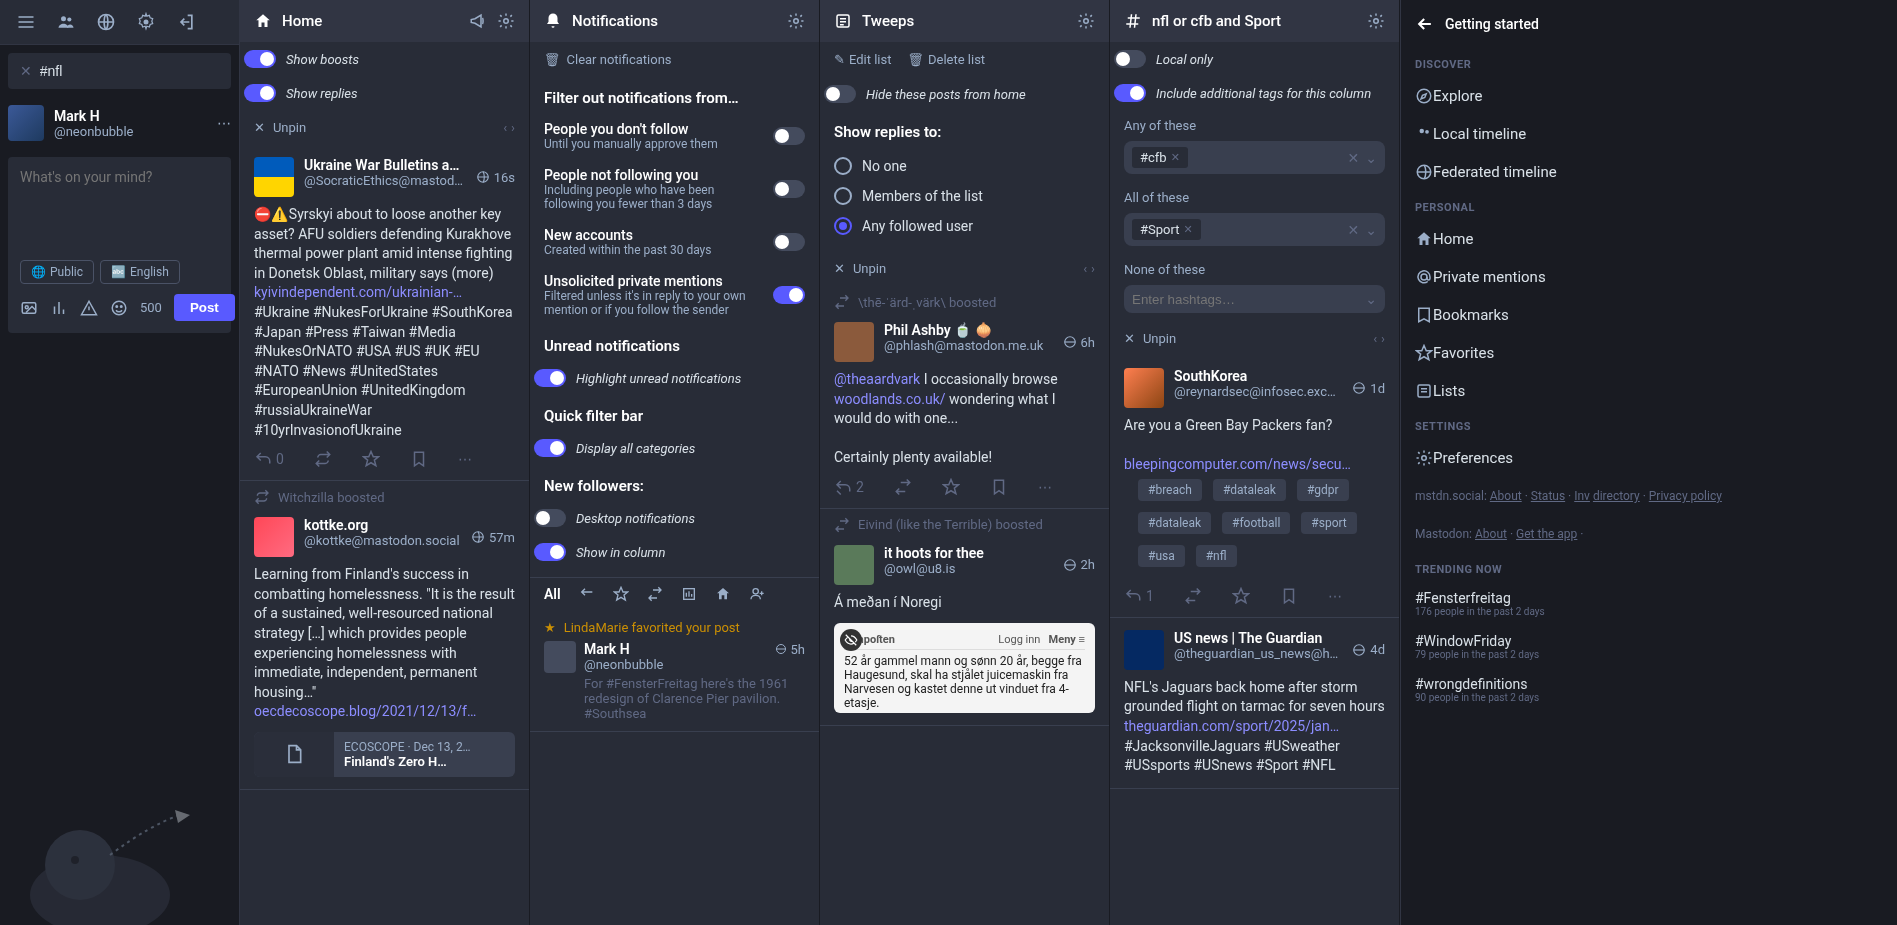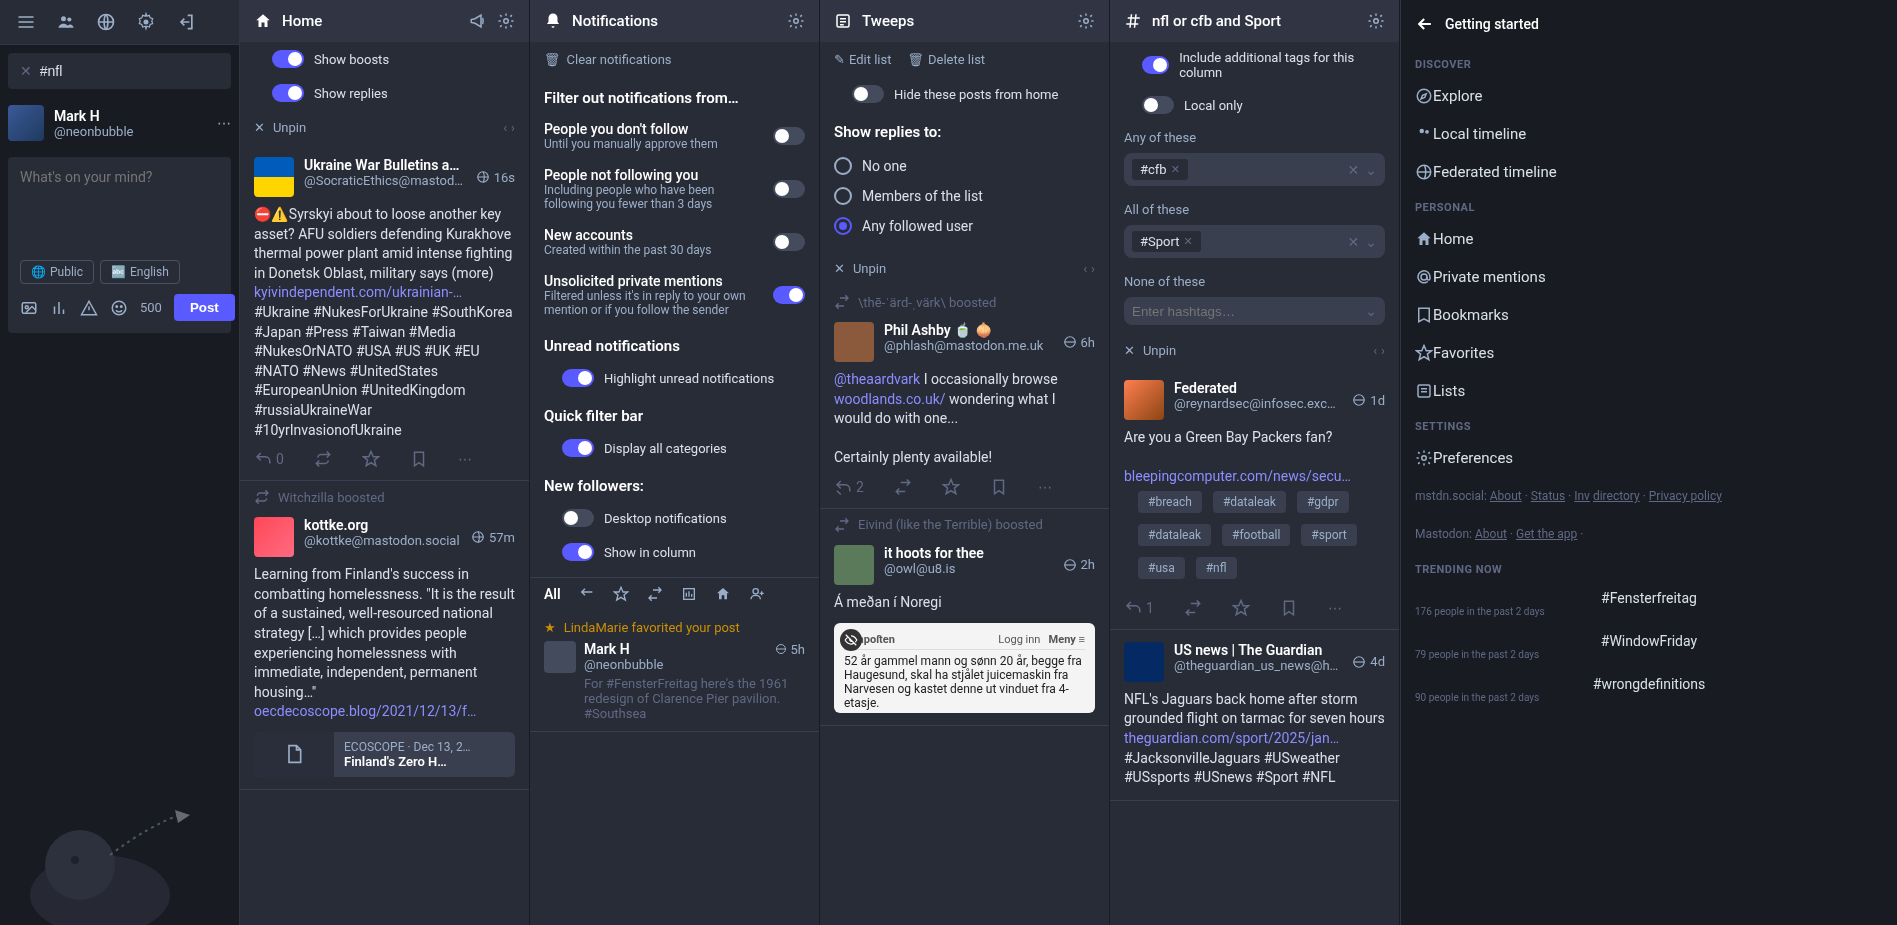--- a/index.html
+++ b/index.html
@@ -40,21 +40,21 @@
 
 .column { width: 290px; background: #282c37; border-right: 1px solid #191b22; display: flex; flex-direction: column; overflow: hidden; }
 .col-header { display: flex; align-items: center; padding: 12px 14px; background: #313543; gap: 10px; }
 .col-header .icon { color: #fff; }
 .col-header .title { color: #fff; font-weight: 500; flex: 1; font-size: 15px; }
 .col-header .settings { color: #9baec8; cursor: pointer; }
 .col-body { flex: 1; overflow-y: auto; }
 .col-body::-webkit-scrollbar { width: 8px; }
 .col-body::-webkit-scrollbar-thumb { background: #444b5d; border-radius: 4px; }
 
-.toggle-row { display: flex; align-items: center; gap: 10px; padding: 8px 32px; }
+.toggle-row { display: flex; align-items: center; gap: 10px; padding: 8px 4px; font-style: italic; }
 .toggle { width: 32px; height: 18px; background: #595aff; border-radius: 10px; position: relative; cursor: pointer; }
 .toggle.off { background: #444b5d; }
 .toggle .knob { width: 14px; height: 14px; background: #fff; border-radius: 50%; position: absolute; top: 2px; right: 2px; }
 .toggle.off .knob { left: 2px; right: auto; }
 .toggle-row .label { color: #d9e1e8; font-size: 13px; }
 .unpin { display: flex; align-items: center; gap: 8px; padding: 10px 14px; color: #9baec8; font-size: 13px; }
 .unpin .nav-arrows { margin-left: auto; display: flex; gap: 4px; }
 .nav-arrows .arrow { color: #606984; cursor: pointer; }
 
 
@@ -112,21 +112,21 @@
 
 
 .right-sidebar { flex: 1; background: #191b22; border-left: 1px solid #313543; overflow-y: auto; }
 .right-header { display: flex; align-items: center; gap: 10px; padding: 14px; color: #fff; font-weight: 500; }
 .right-section-label { padding: 10px 14px 6px; color: #606984; font-size: 11px; font-weight: 700; letter-spacing: 0.5px; }
 .right-link { display: flex; align-items: center; padding: 10px 14px; color: #d9e1e8; font-size: 15px; cursor: pointer; }
 .right-link .icon { color: #9baec8; width: 18px; }
 .footer-text { padding: 10px 14px; color: #606984; font-size: 12px; line-height: 1.5; }
 .footer-text a { color: #606984; text-decoration: underline; }
 .trend-item { padding: 8px 14px; }
-.trend-item .trend-tag { color: #d9e1e8; font-size: 14px; text-align: center; }
+.trend-item .trend-tag { color: #d9e1e8; font-size: 14px; }
 .trend-item .trend-sub { color: #606984; font-size: 10px; }
 .embed-preview { margin-top: 10px; background: #f4f4f4; color: #222; border-radius: 6px; padding: 10px; font-size: 12px; height: 90px; overflow: hidden; position: relative; }
 .embed-bar { display:flex; justify-content: space-between; font-size:11px; color:#555; margin-bottom:4px; border-bottom:1px solid #ddd; padding-bottom:3px;}
 .card-box { margin-top: 10px; background: #393f4f; border-radius: 6px; overflow: hidden; display: flex; }
 .card-thumb { width: 80px; background: #2a2e3a; display:flex; align-items:center; justify-content:center; color:#9baec8; }
 .card-info { padding: 8px 10px; font-size: 12px; color: #9baec8; flex:1; min-width:0;}
 .card-info .ct { color: #fff; font-weight: 600; font-size: 13px; white-space:nowrap; overflow:hidden; text-overflow:ellipsis;}
 svg { display: block; }
 </style>
 </head>
@@ -631,30 +631,30 @@
     <span class="title">nfl or cfb and Sport</span>
     <span class="settings">
           <svg width="18" height="18" viewBox="0 0 24 24" fill="none" stroke="currentColor" stroke-width="2">
             <circle cx="12" cy="12" r="3"></circle>
             <path d="M12 2v3M12 19v3M4.2 4.2l2 2M17.8 17.8l2 2M2 12h3M19 12h3M4.2 19.8l2-2M17.8 6.2l2-2"></path>
           </svg>
         </span>
   </div>
   <div class="col-body">
     <div class="toggle-row">
+          <div class="toggle off">
+            <div class="knob"></div>
+          </div>
+          <span class="label">Local only</span>
+        </div>
+    <div class="toggle-row">
           <div class="toggle">
             <div class="knob"></div>
           </div>
           <span class="label">Include additional tags for this column</span>
-        </div>
-    <div class="toggle-row">
-          <div class="toggle off">
-            <div class="knob"></div>
-          </div>
-          <span class="label">Local only</span>
         </div>
     <div class="tag-label">Any of these</div>
     <div class="tag-input-row">
           <span class="tag-chip">
             <span>#cfb</span> 
             <span class="x">✕</span>
           </span>
           <span class="clear-x">✕</span>
           <span class="chevron">⌄</span>
         </div>
@@ -674,21 +674,21 @@
         </div>
     <div class="unpin">✕ <span>Unpin</span><span class="nav-arrows">
             <span class="arrow">‹</span>
             <span class="arrow">›</span>
           </span></div>
 
     <div class="post">
       <div class="post-head">
         <div class="post-avatar fox"></div>
         <div class="post-meta">
-          <div class="name">Federated</div>
+          <div class="name">SouthKorea</div>
           <div class="handle">@reynardsec@infosec.exch…</div>
         </div>
         <div class="post-time">
               <svg width="14" height="14" viewBox="0 0 24 24" fill="none" stroke="currentColor" stroke-width="2">
                 <circle cx="12" cy="12" r="9"></circle>
                 <path d="M3 12h18"></path>
               </svg> 
               <span>1d</span>
             </div>
       </div>

